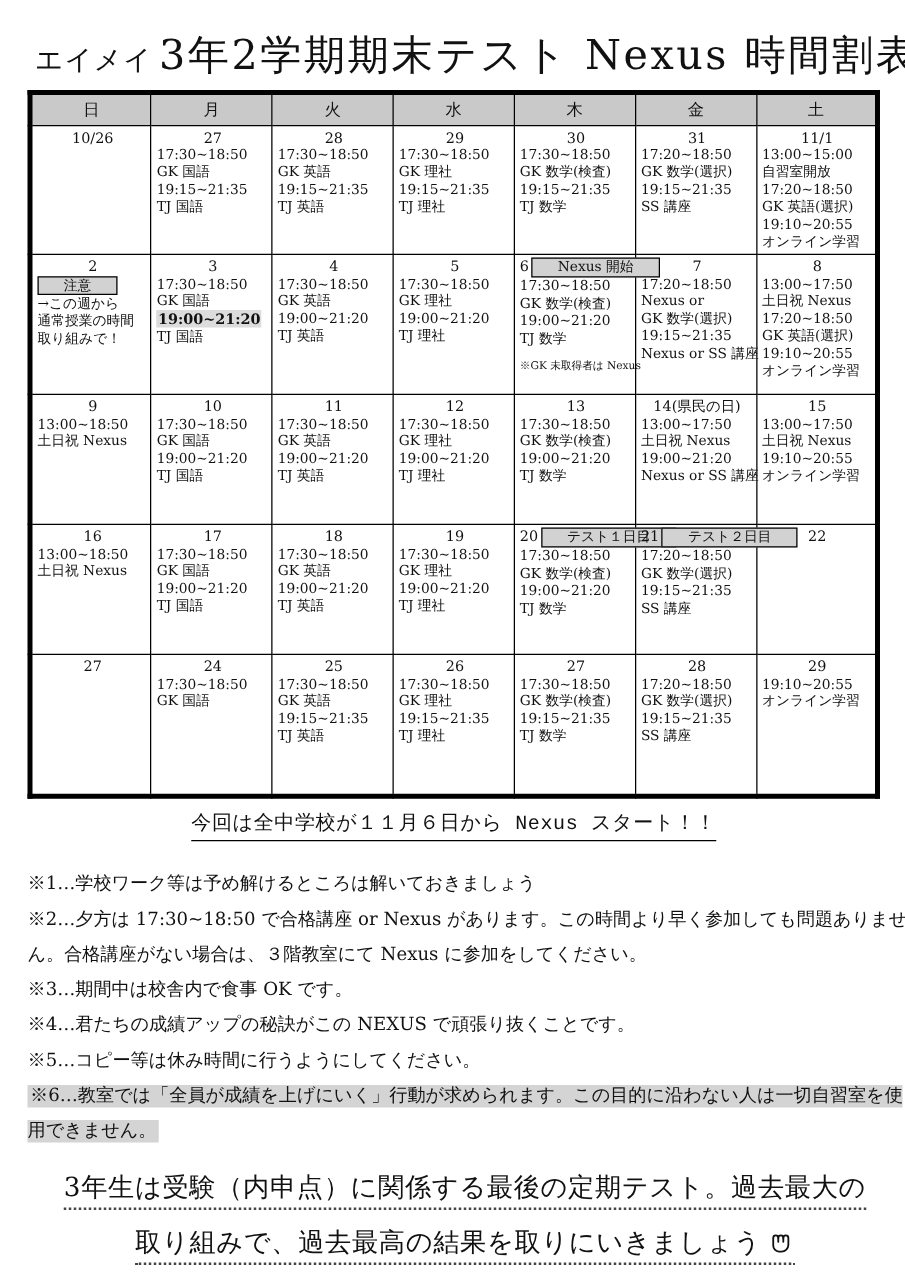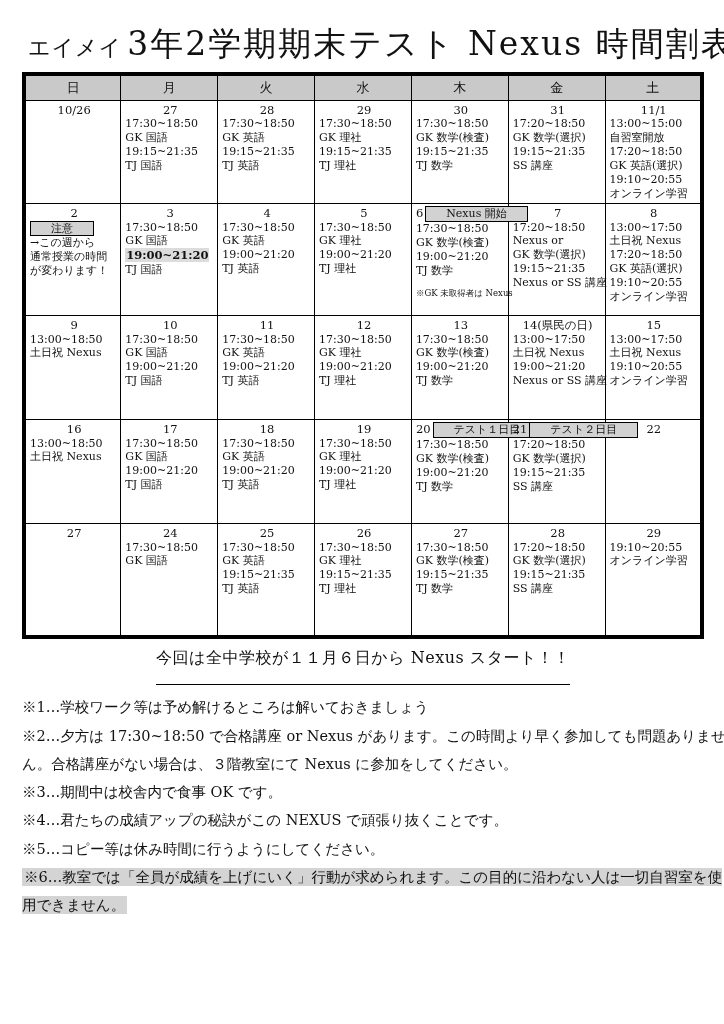--- a/index.html
+++ b/index.html
@@ -39,21 +39,21 @@
   .line{white-space:nowrap;}
   span.badge{
     display:inline-block;border:1px solid var(--border);background:var(--badge-bg);
     padding:0 20px;line-height:1.25;font-size:11px;margin-left:2px;
   }
   .line span.badge{margin-left:0;}
   span.hl-time{font-weight:bold;background:var(--highlight-bg);font-size:11.5px;padding:0 1px;}
   .footnote{font-size:8.5px;margin-top:10px;white-space:nowrap;text-align:center;}
   
   .announcement{width:682px;text-align:center;margin-top:9px;font-size:16px;}
-  .announce-text{border-bottom:1px solid var(--border);padding-bottom:17px;letter-spacing:0.5px;}
+  .announce-text{border-bottom:1px solid var(--border);padding-bottom:4px;letter-spacing:0.5px;font-family:Liberation Mono, monospace;}
   
   .notes{margin:24px 2px 0 0;font-size:14.5px;line-height:1.95;width:706px;}
   .note{margin:0;}
   .note-text.hl{background:var(--note-hl);padding:1px 2px;}
   
   .closing{width:700px;text-align:center;margin-top:16px;font-size:21px;}
   .closing-line{margin-bottom:16px;}
   .closing-underline{
     border-bottom:2px dotted #444;padding-bottom:4px;letter-spacing:0.5px;
   }
@@ -130,21 +130,21 @@
             <div class="line">19:10~20:55</div>
             <div class="line">オンライン学習</div>
           </td>
         </tr>
         <tr class="week-row">
           <td class="day-cell">
             <div class="date-line"><span class="date-num">2</span></div>
             <div class="line"><span class="badge">注意</span></div>
             <div class="line">→この週から</div>
             <div class="line">通常授業の時間</div>
-            <div class="line">が変わります！</div>
+            <div class="line">取り組みで！</div>
           </td>
           <td class="day-cell">
             <div class="date-line"><span class="date-num">3</span></div>
             <div class="line">17:30~18:50</div>
             <div class="line">GK 国語</div>
             <div class="line"><span class="hl-time">19:00~21:20</span></div>
             <div class="line">TJ 国語</div>
           </td>
           <td class="day-cell">
             <div class="date-line"><span class="date-num">4</span></div>
@@ -332,14 +332,25 @@
 
   <div class="notes">
       <div class="note"><span class="note-text">※1…学校ワーク等は予め解けるところは解いておきましょう</span></div>
       <div class="note"><span class="note-text">※2…夕方は 17:30~18:50 で合格講座 or Nexus があります。この時間より早く参加しても問題ありません。合格講座がない場合は、３階教室にて Nexus に参加をしてください。</span></div>
       <div class="note"><span class="note-text">※3…期間中は校舎内で食事 OK です。</span></div>
       <div class="note"><span class="note-text">※4…君たちの成績アップの秘訣がこの NEXUS で頑張り抜くことです。</span></div>
       <div class="note"><span class="note-text">※5…コピー等は休み時間に行うようにしてください。</span></div>
       <div class="note"><span class="note-text hl">※6…教室では「全員が成績を上げにいく」行動が求められます。この目的に沿わない人は一切自習室を使用できません。</span></div>
     </div>
 
+  <div class="closing">
+    <div class="closing-line">
+      <span class="closing-underline">3年生は受験（内申点）に関係する最後の定期テスト。過去最大の</span>
+    </div>
+    <div class="closing-line">
+      <span class="closing-underline"><span>取り組みで、過去最高の結果を取りにいきましょう</span><svg class="fist-icon" width="22" height="22" viewBox="0 0 24 24" fill="none" stroke="#111" stroke-width="1.6" stroke-linejoin="round" stroke-linecap="round">
+          <path d="M5 8 a2.2 2.2 0 0 1 4.4 0 a2.2 2.2 0 0 1 4.4 0 a2.2 2.2 0 0 1 4.4 0 v6 a6 6 0 0 1 -6 6 h-2.2 a5.4 5.4 0 0 1 -5 -5.4 z"></path>
+          <path d="M9.4 8 v3.4 M13.8 8 v3.4"></path>
+        </svg></span>
+    </div>
+  </div>
 
 </div>
 
 </body></html>

